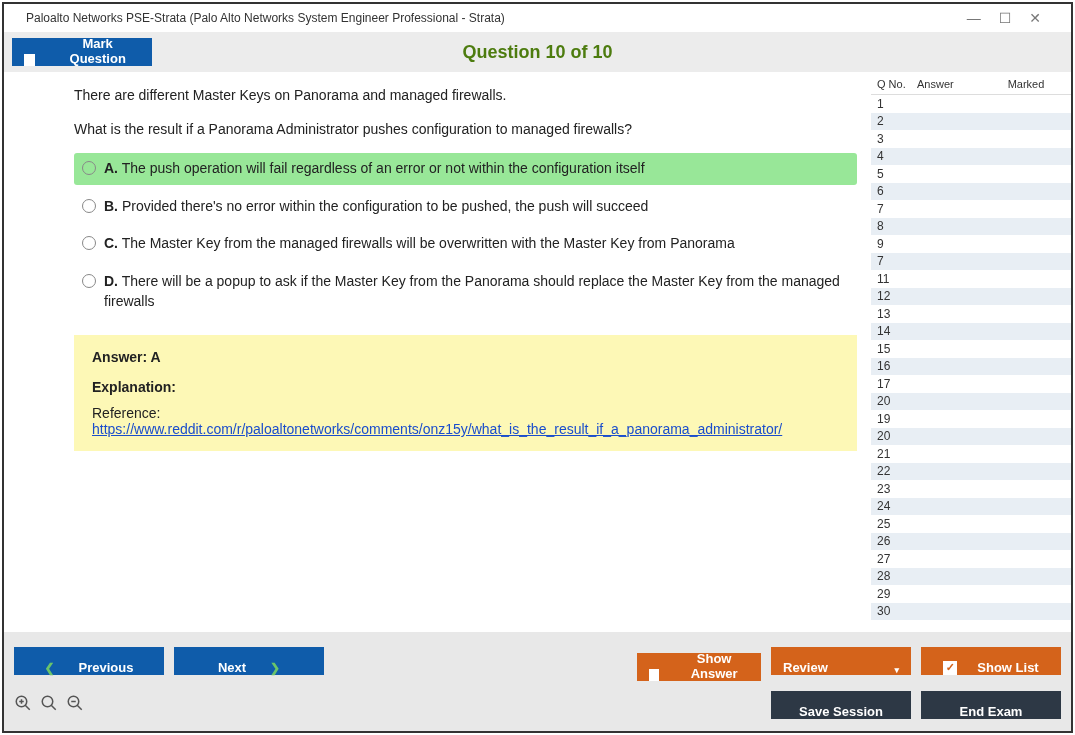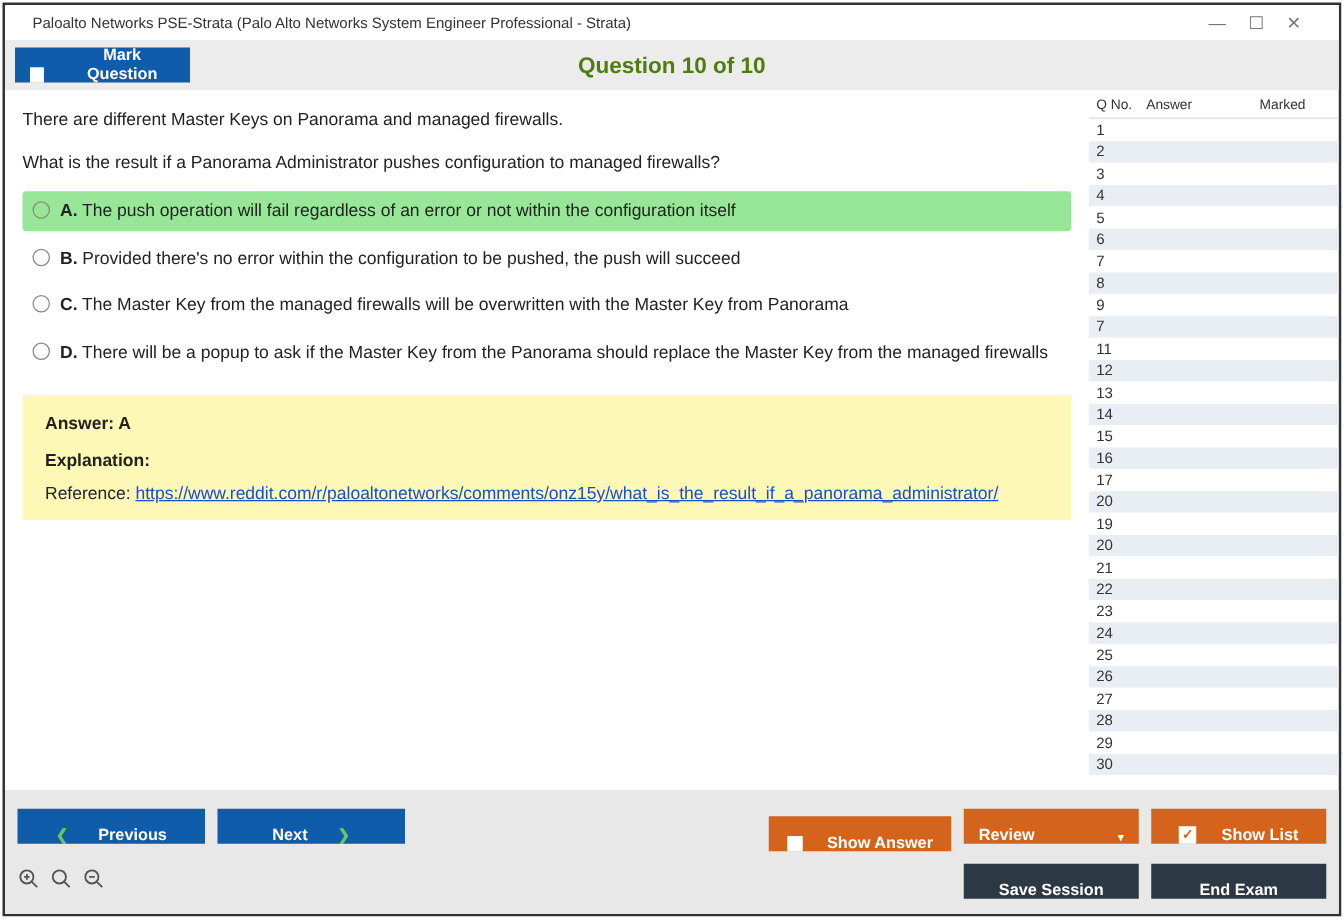--- a/index.html
+++ b/index.html
@@ -69,22 +69,22 @@
 .question-counter {
   position:absolute; left:0; right:0; text-align:center;
   font-size:18px; font-weight:bold; color:#4d7c0f;
   pointer-events:none;
 }
 
 .body-area {
   flex:1; display:flex; overflow:hidden;
 }
 .main-panel {
-  flex:1; padding:14px 14px 8px 14px; overflow:auto;
-  font-size:14px; color:#222;
+  flex:1; padding:14px 14px 8px 26px; overflow:auto;
+  font-size:14px; color:#222;margin-left:44px;
 }
 .question-text p { margin-bottom:14px; line-height:1.4; }
 
 .options { margin-top:6px; }
 .option {
   display:flex; align-items:flex-start; gap:8px;
   padding:6px 8px; border-radius:3px; margin-bottom:6px;
   cursor:pointer;
 }
 .option.highlight { background:#98e798; }
@@ -131,21 +131,21 @@
 }
 
 .footer {
   background:#e8e8e8; padding:8px 10px 12px 10px;
   display:flex; flex-direction:column; gap:10px;
 }
 .footer-row { display:flex; align-items:center; gap:10px; }
 .spacer { flex:1; }
 .btn-wide { width:150px; }
 .btn-small { width:140px; }
-.btn-sm2 { width:146px;margin-top:13px; }
+.btn-sm2 { width:124px;margin-top:13px; }
 .chev { color:#6ac46a; font-weight:bold; font-size:12px; }
 .chev-left { margin-right:4px; }
 .chev-right { margin-left:4px; }
 .down-arrow { font-size:9px; margin-left:10px; }
 .zoom-icon { display:inline-block; font-size:18px; cursor:pointer; }
 .zoom-icon svg { width:18px; height:18px; }
 </style>
 </head>
 <body>
 

